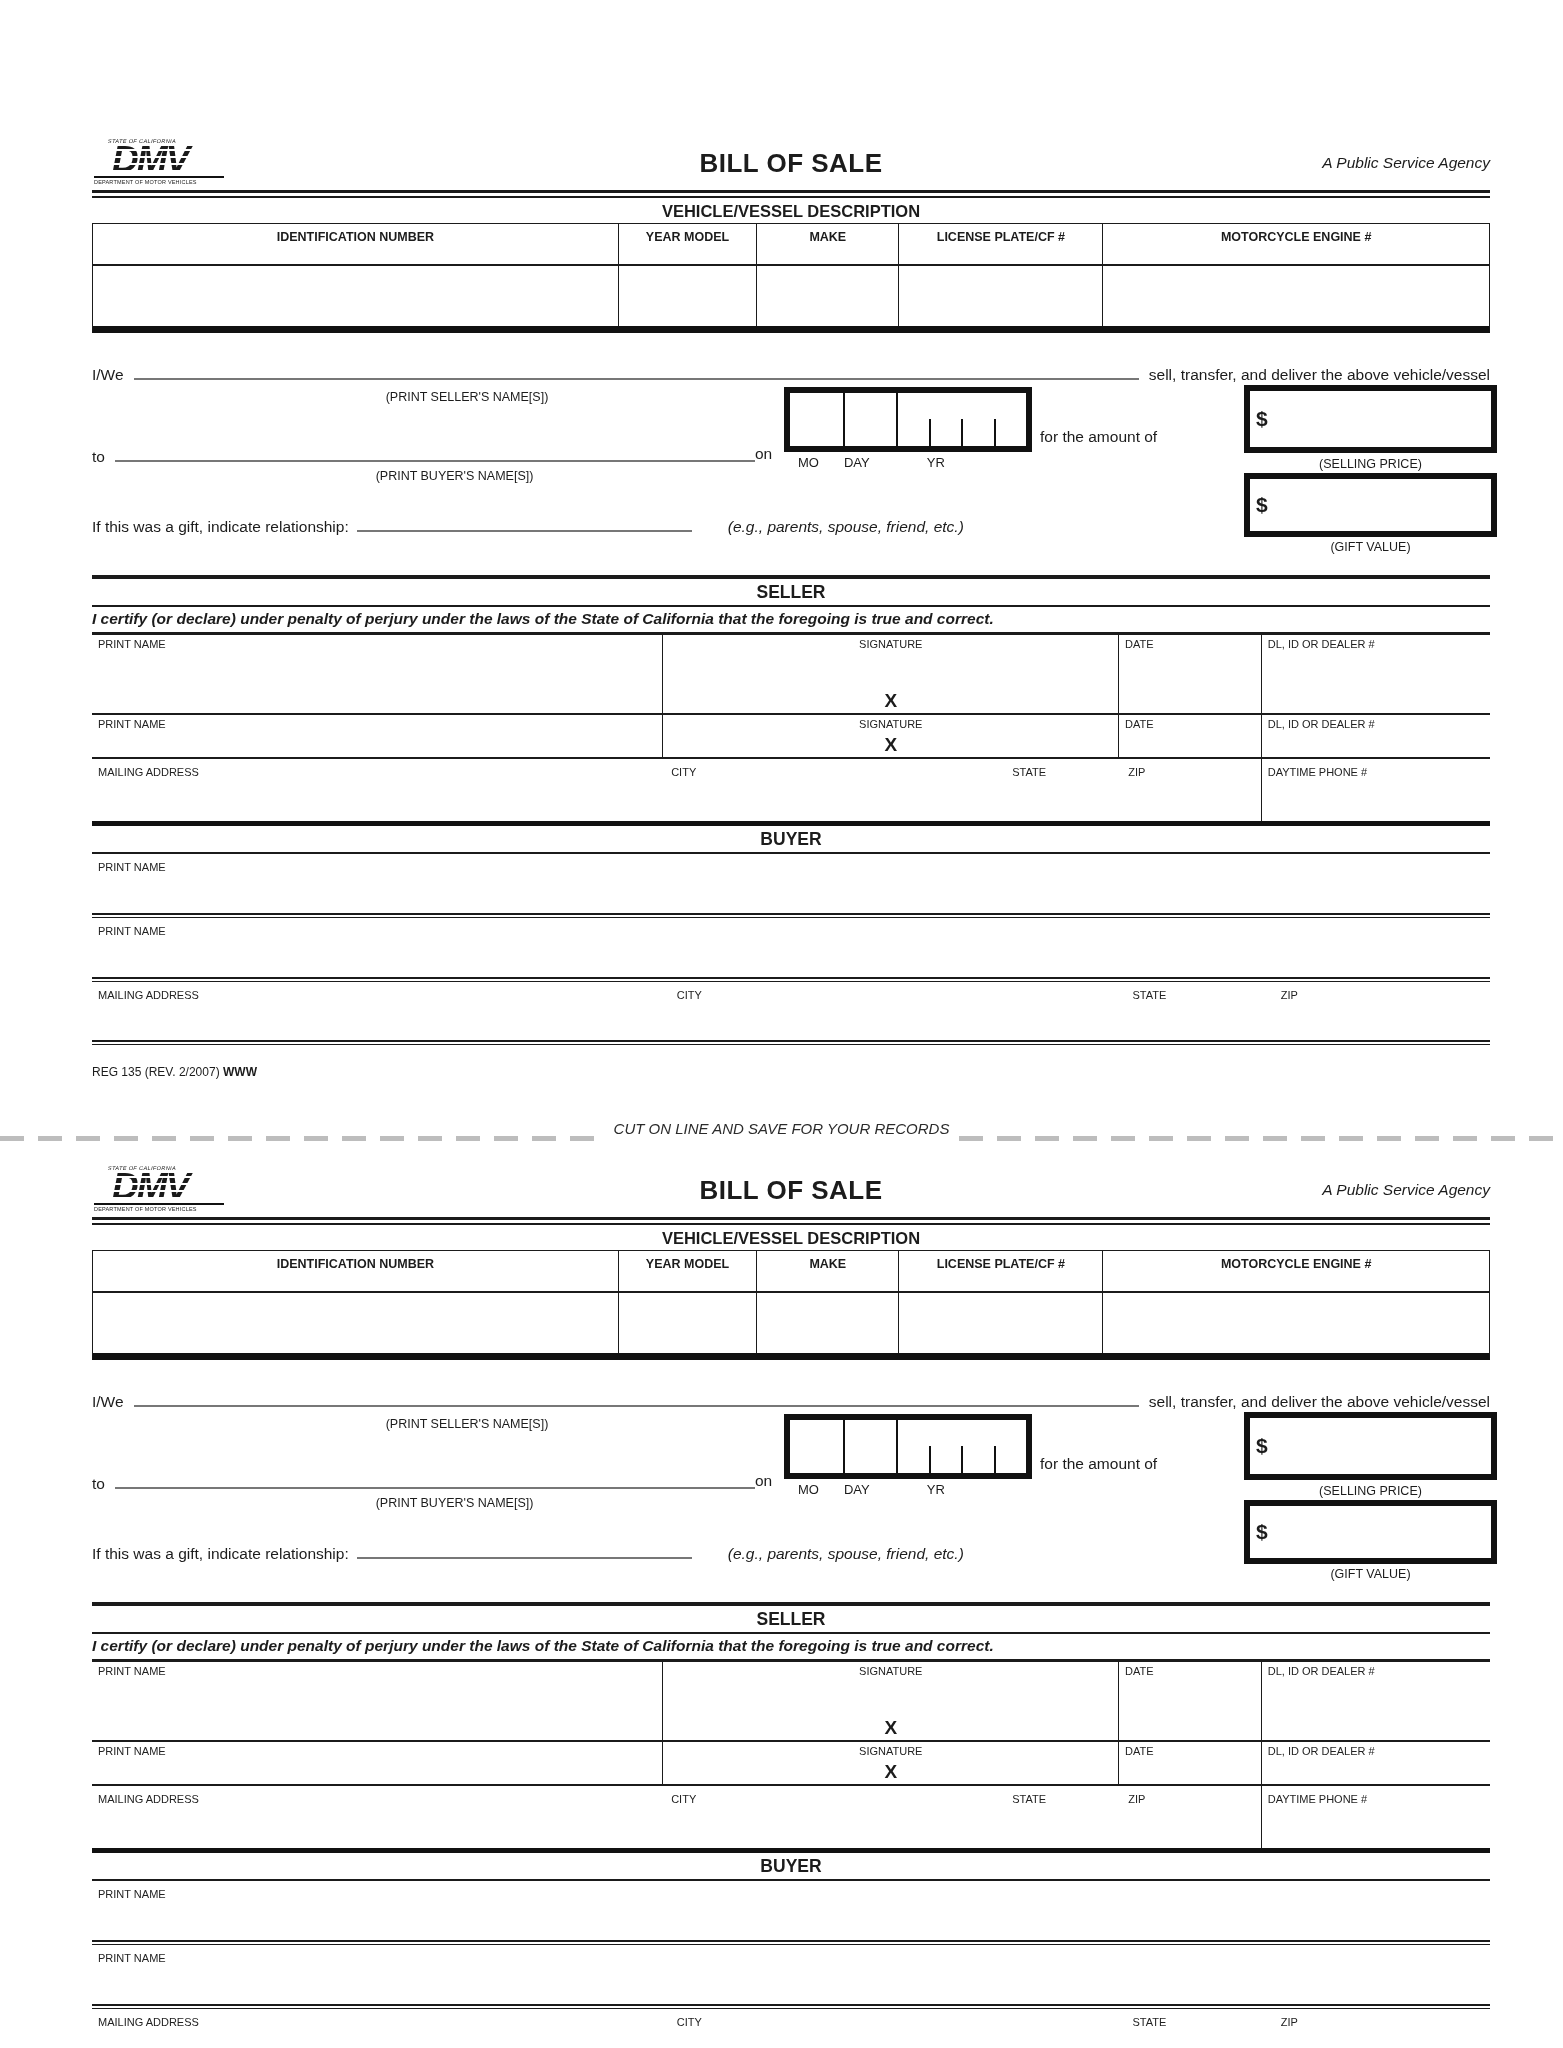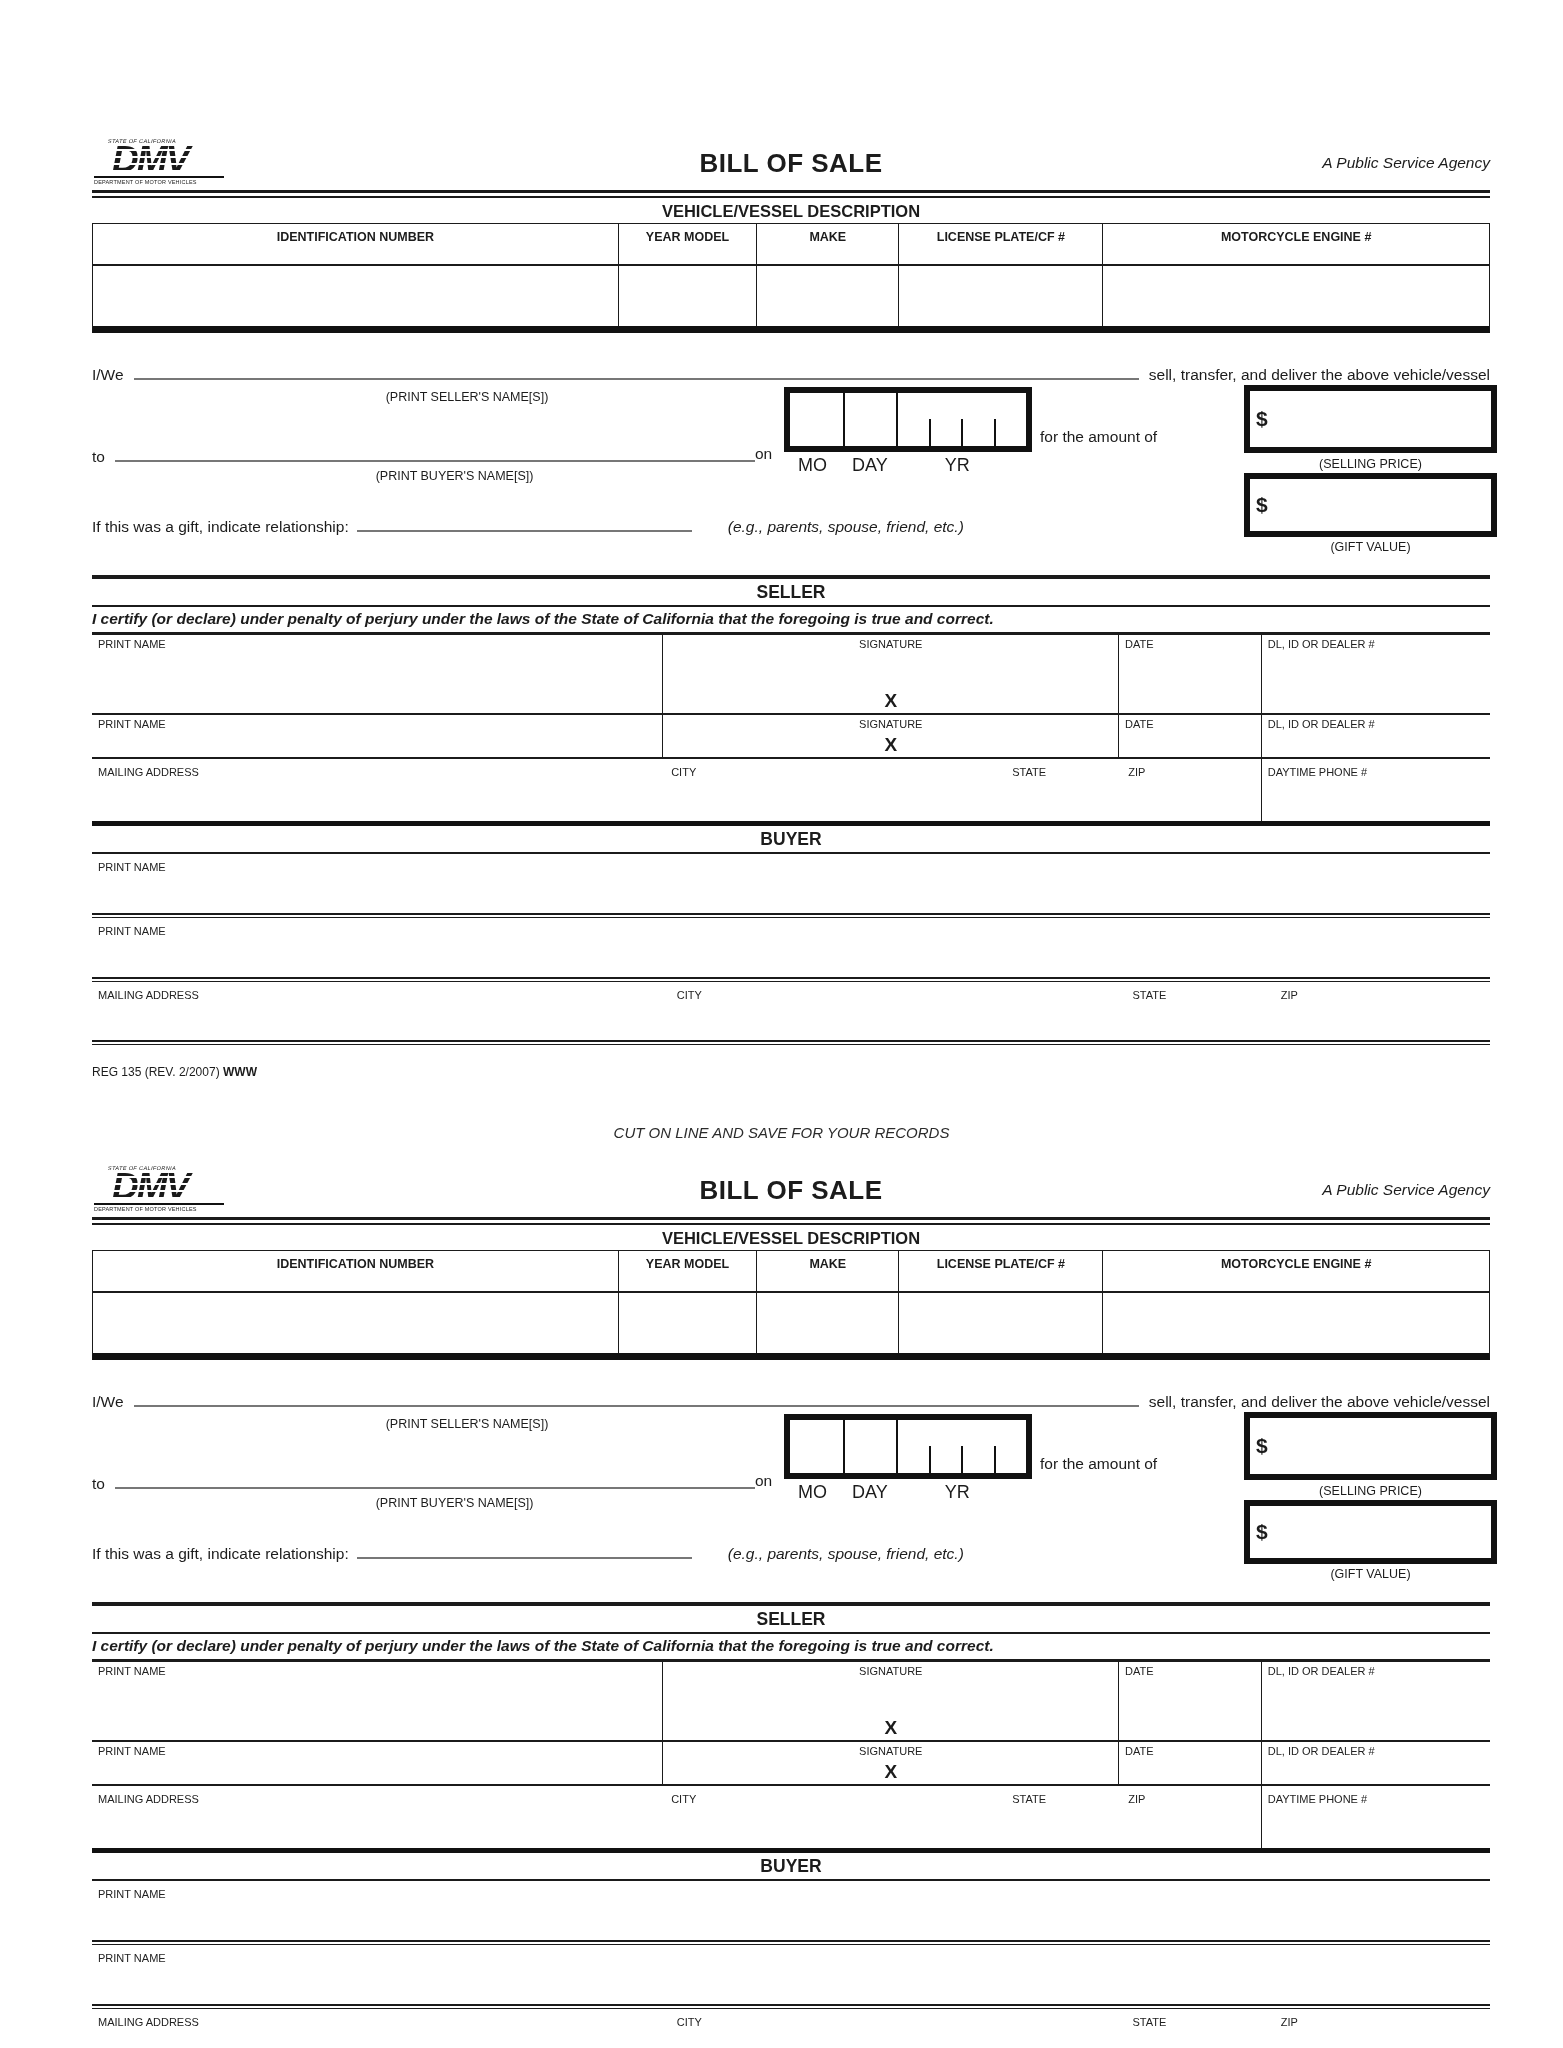--- a/index.html
+++ b/index.html
@@ -4,21 +4,21 @@
 <style>
   html,body{margin:0;padding:0;background:#ffffff;}
   *{box-sizing:border-box;}
   .page{position:relative;width:1563px;height:2048px;background:#fff;overflow:hidden;
         font-family:"Liberation Sans",sans-serif;color:#1c1c1c;}
   .copy-slot{position:absolute;left:92px;width:1398px;}
   #copy-1{top:136px;}
   #copy-2{top:1163px;}
 
   
-  .cut-row{position:absolute;top:1118px;left:0;width:1563px;display:flex;align-items:center;flex-direction:column;}
+  .cut-row{position:absolute;top:1118px;left:0;width:1563px;display:flex;align-items:flex-end;}
   .cut-dash{flex:1;height:5px;margin-top:4px;
             background:repeating-linear-gradient(90deg,#bdbdbd 0 24px,transparent 24px 38px);}
   .cut-text{font-style:italic;font-size:15px;color:#2b2b2b;padding:0 10px;white-space:nowrap;line-height:1.5;}
 
   
   .hdr{position:relative;height:54px;}
   .logo{position:absolute;left:2px;top:2px;width:130px;}
   .logo-state{font-size:5.5px;letter-spacing:.4px;color:#222;transform:skewX(-12deg);padding-left:14px;white-space:nowrap;}
   .logo-dmv{position:relative;display:inline-block;font-size:37px;font-weight:bold;font-style:italic;
             line-height:.85;letter-spacing:-2px;color:#1a1a1a;padding:0 6px 0 2px;margin-left:16px;}
@@ -59,21 +59,21 @@
   .to-row{top:110px;left:0;width:663px;display:flex;align-items:baseline;}
   .to-row .wline{flex:1;margin-left:10px;height:19px;}
   .cap-buyer{top:136px;left:245px;width:235px;}
   .on-label{top:112px;left:663px;}
   .date-box{top:54px;left:692px;width:248px;height:65px;border:6px solid #111;display:flex;}
   .date-cell{width:53px;border-left:2px solid #111;}
   .date-cell:first-child{border-left:none;}
   .date-yr{flex:1;border-left:2px solid #111;display:flex;}
   .yr-tick{flex:1;border-left:2px solid #111;height:27px;align-self:flex-end;}
   .yr-tick:first-child{border-left:none;}
-  .date-labels{top:122px;left:692px;width:248px;display:flex;font-size:18px;}
+  .date-labels{top:122px;left:692px;width:248px;display:flex;font-size:13px;}
   .dl-mo{margin-left:14px;}
   .dl-day{margin-left:25px;}
   .dl-yr{margin-left:57px;}
   .for-label{top:95px;left:948px;}
   .money-box{left:1152px;width:253px;border:6px solid #111;display:flex;align-items:center;padding-left:6px;background:#fff;}
   .sell-box{top:52px;height:68px;}
   .gift-box{top:140px;height:64px;}
   .dollar{font-weight:bold;font-size:21px;}
   .cap-selling{top:124px;left:1152px;width:253px;}
   .cap-gift{top:207px;left:1152px;width:253px;}

